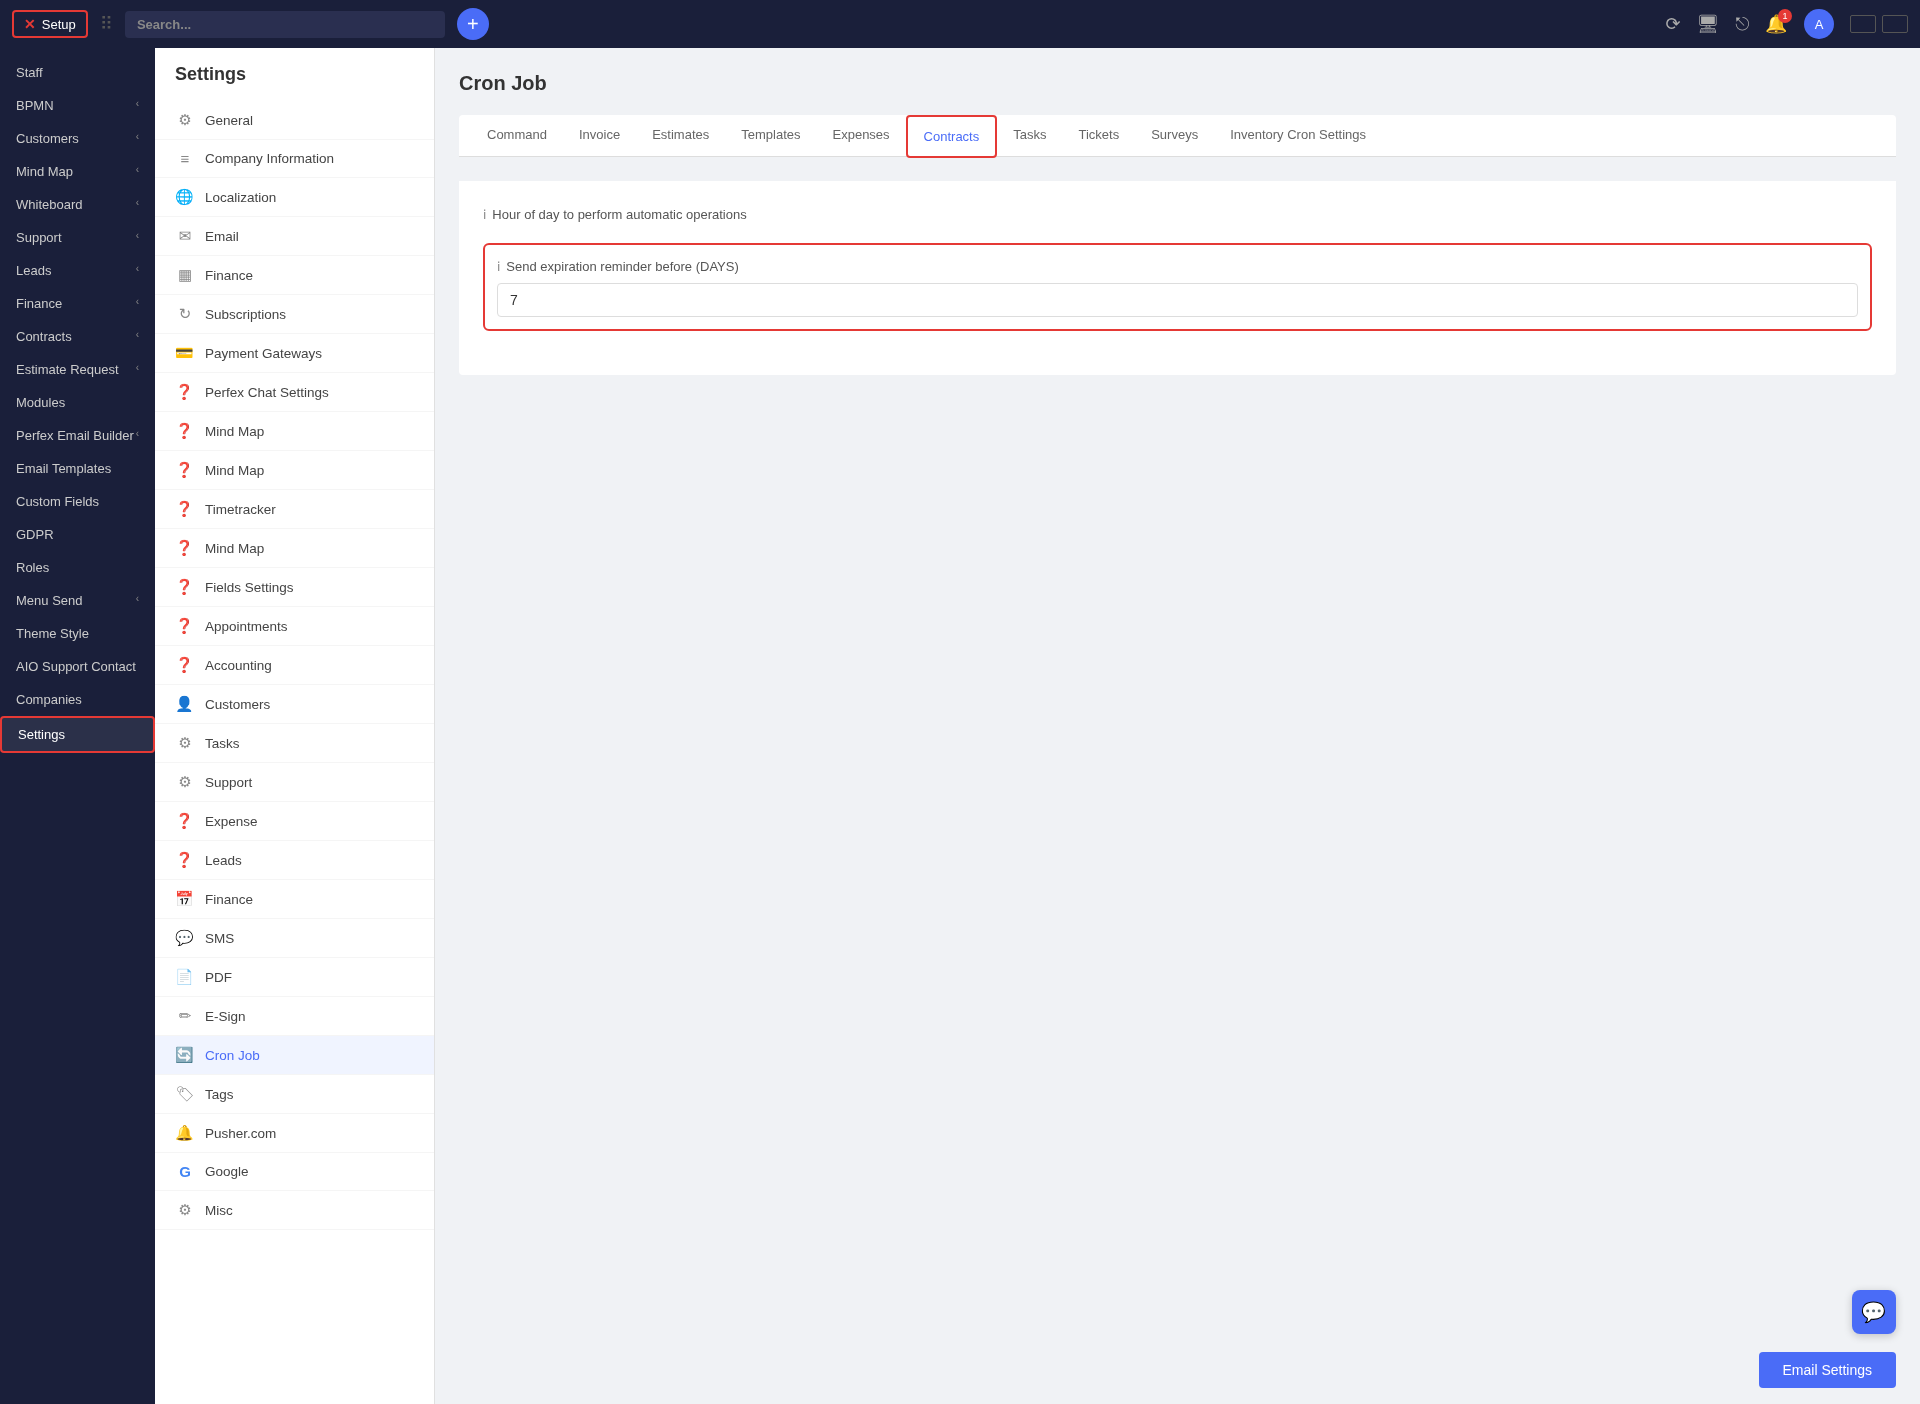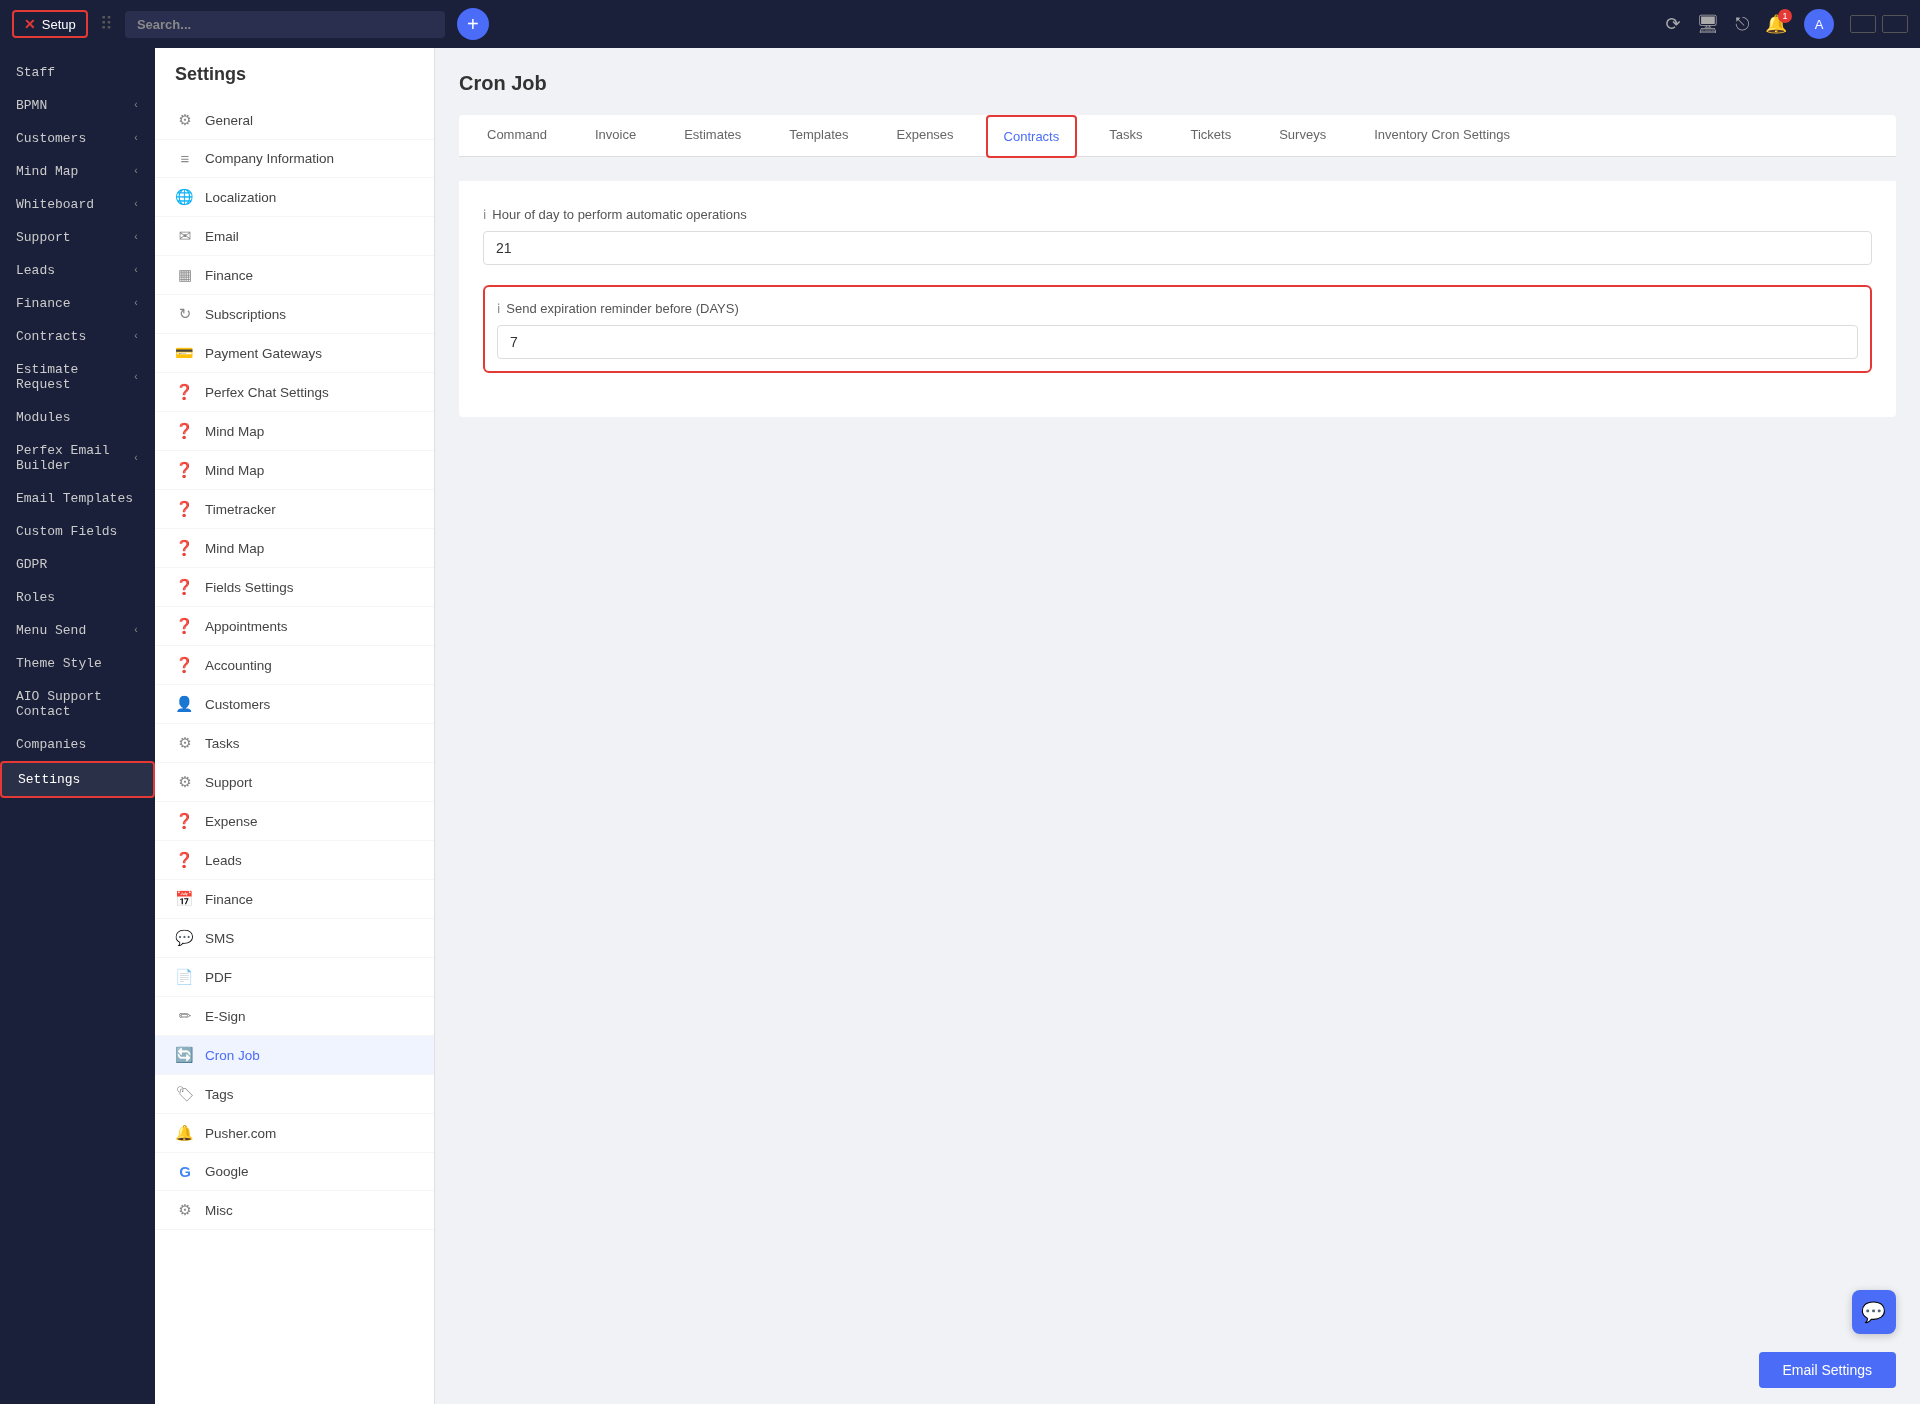--- a/index.html
+++ b/index.html
@@ -104,27 +104,26 @@
       background: #1a1f3a;
       color: #ccc;
       overflow-y: auto;
       flex-shrink: 0;
       padding-top: 8px;
     }
     .left-sidebar::-webkit-scrollbar { width: 4px; }
     .left-sidebar::-webkit-scrollbar-thumb { background: #333; }
     .sidebar-item {
       display: flex;
-      align-items: center;
+      align-items: flex-start;
       justify-content: space-between;
       padding: 9px 16px;
       font-size: 13px;
       cursor: pointer;
       color: #ccc;
-      font-family: Liberation Mono, monospace;
     }
     .sidebar-item.active {
       background: rgba(255,255,255,0.08);
       color: #fff;
       border: 2px solid #e53935;
       border-radius: 4px;
     }
     .sidebar-item .chevron { font-size: 10px; color: #888; }
 
     
@@ -168,21 +167,21 @@
     .content-title {
       font-size: 20px;
       font-weight: 600;
       color: #333;
       margin-bottom: 20px;
     }
 
     
     .tabs-bar {
       display: flex;
-      gap: 16px;
+      gap: 0;
       border-bottom: 1px solid #ddd;
       margin-bottom: 24px;
       background: #fff;
       border-radius: 4px 4px 0 0;
       padding: 0 12px;
     }
     .tab-item {
       padding: 12px 16px;
       font-size: 13px;
       color: #666;
@@ -507,21 +506,20 @@
       <div class="tab-item">Surveys</div>
       <div class="tab-item">Inventory Cron Settings</div>
     </div>
 
     <div class="form-section">
       <div class="form-group">
         <div class="form-label">
           <span style="color:#888;">ℹ</span>
           <span>Hour of day to perform automatic operations</span>
         </div>
-        <input class="form-input" type="text" value="21" style="">
       </div>
 
       <div class="form-group highlighted">
         <div class="form-label">
           <span style="color:#888;">ℹ</span>
           <span>Send expiration reminder before (DAYS)</span>
         </div>
         <input class="form-input" type="text" value="7" style="">
       </div>
     </div>

